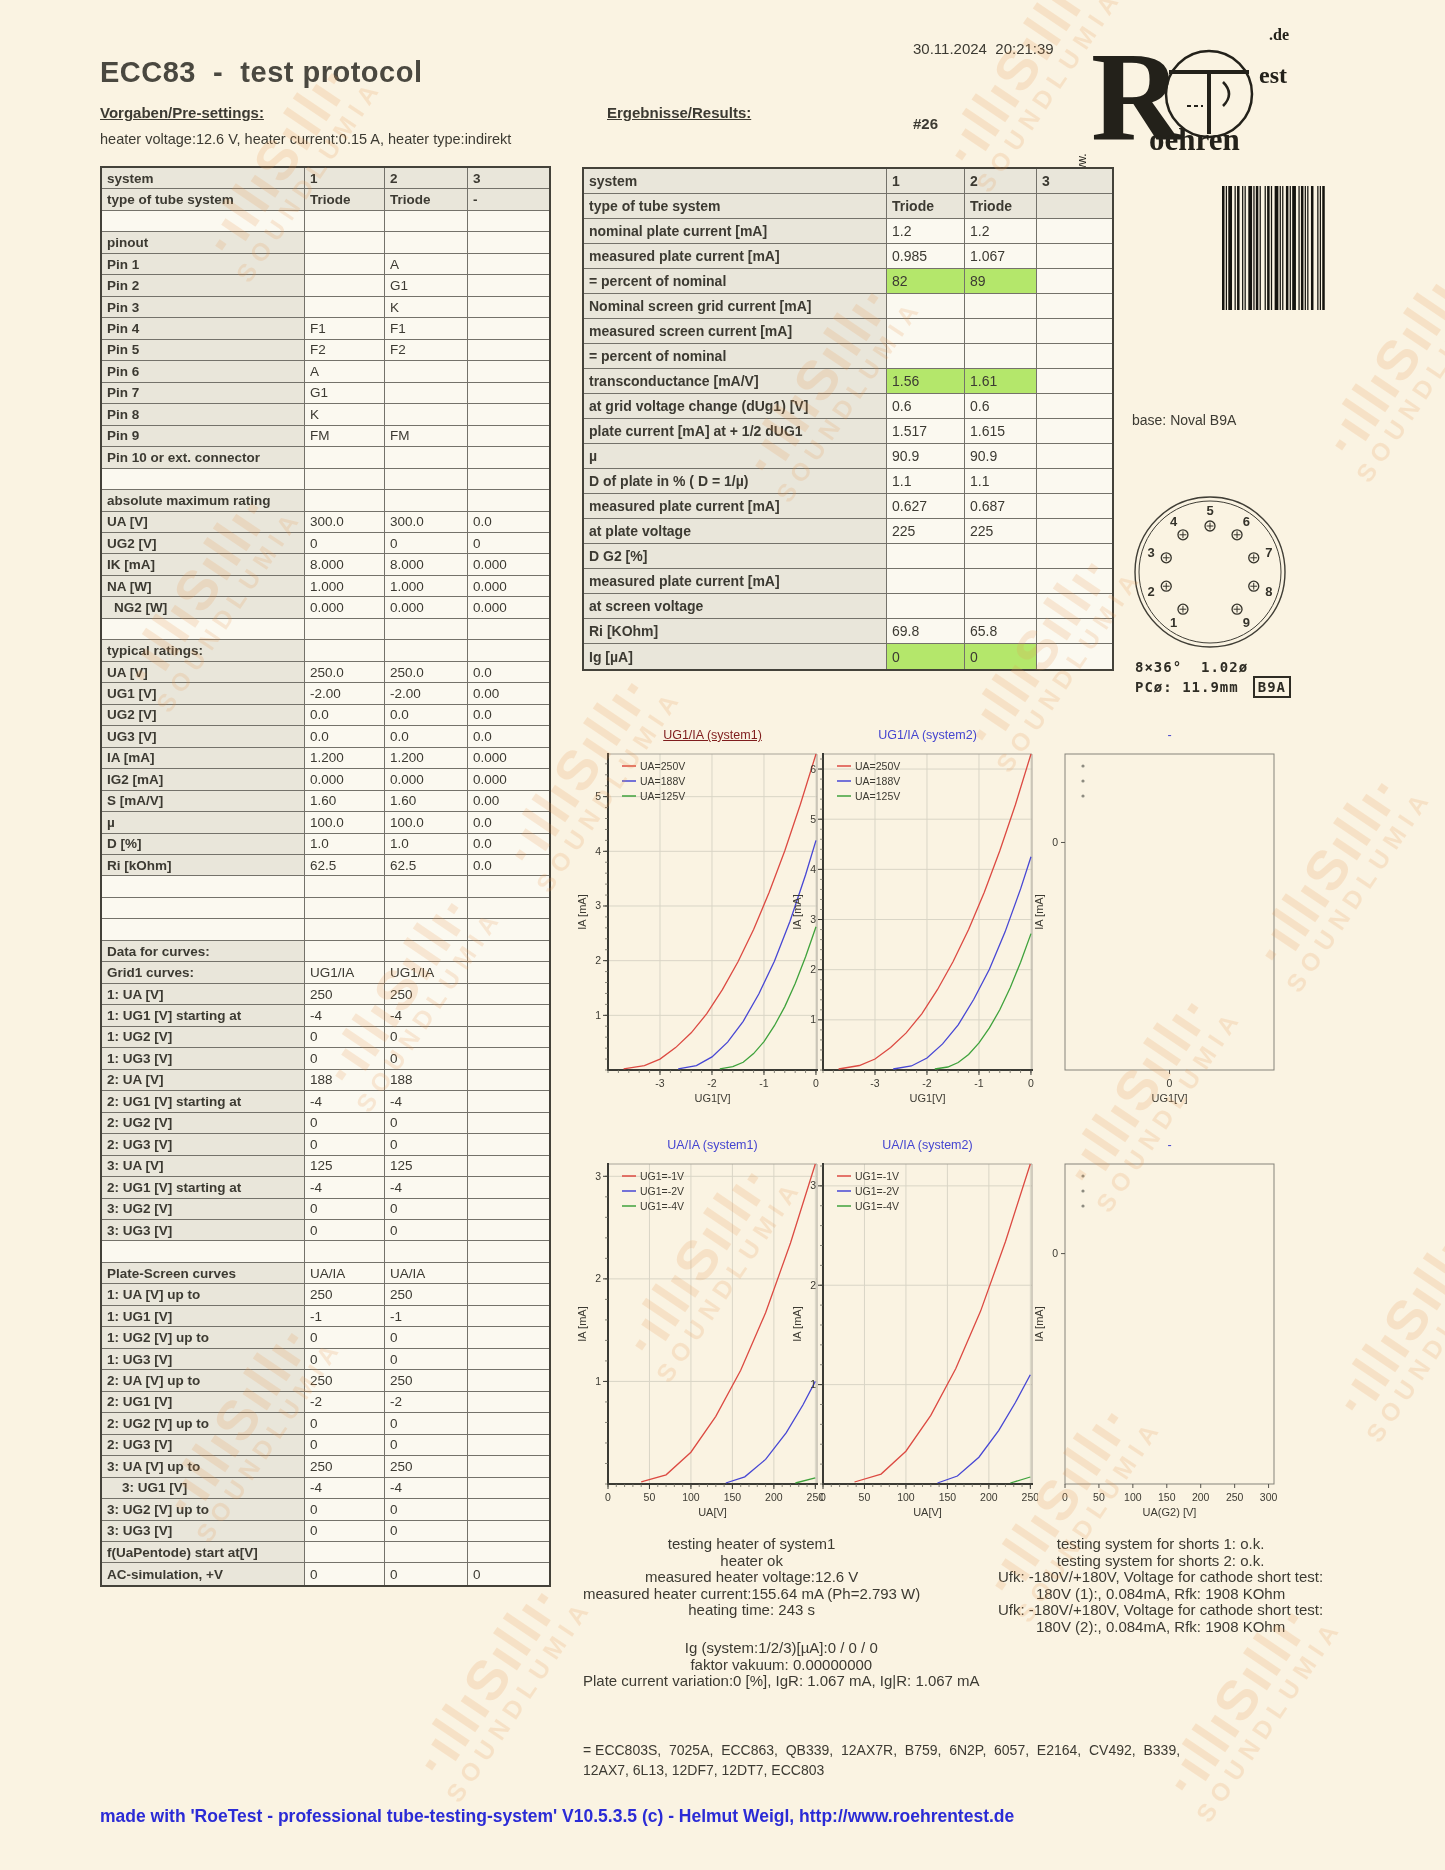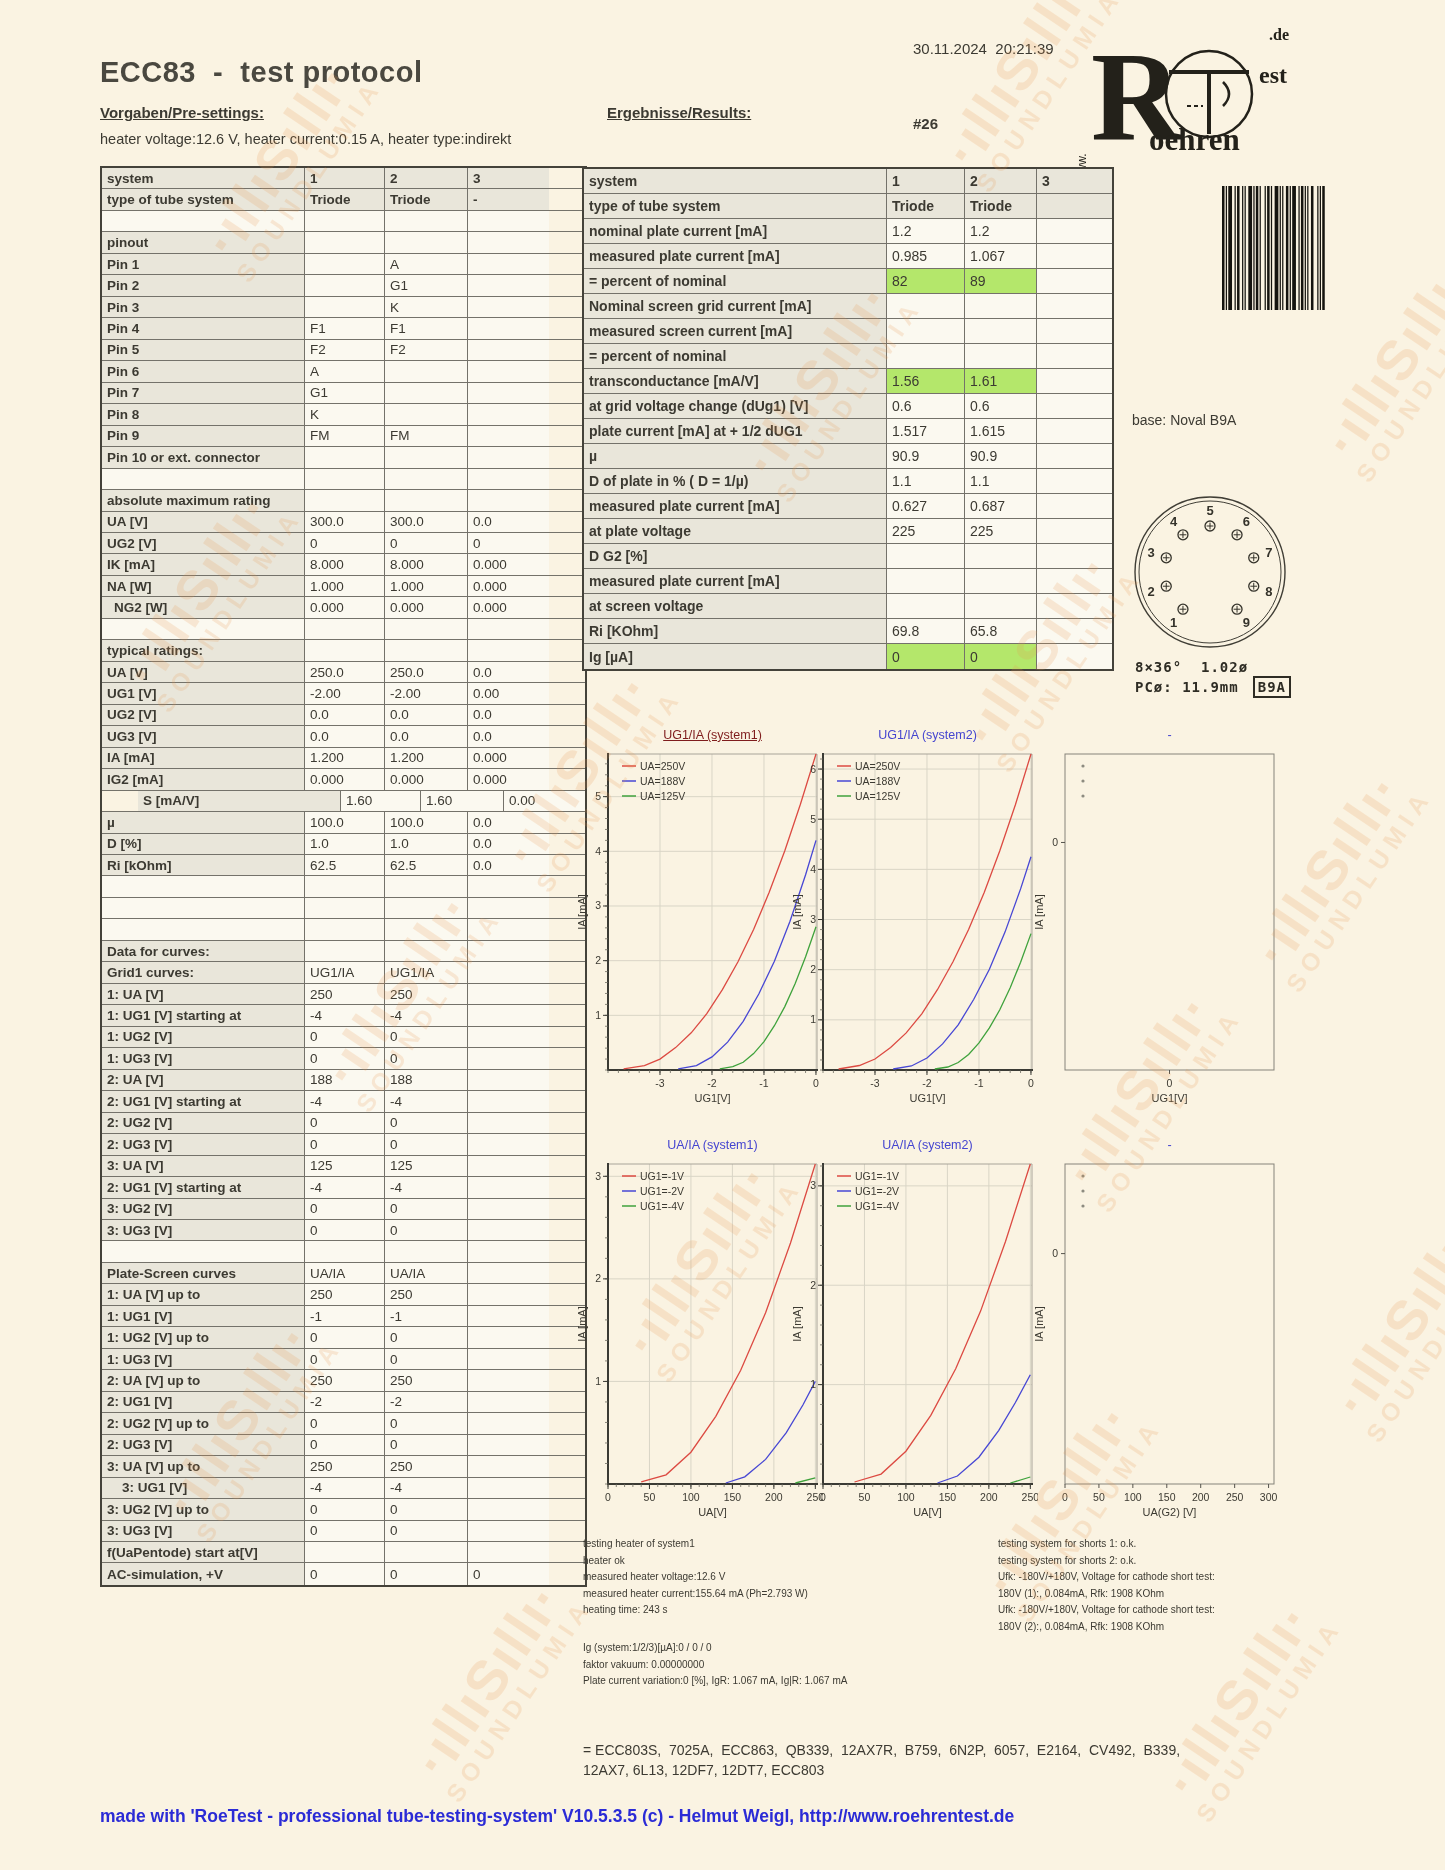--- a/index.html
+++ b/index.html
@@ -19,21 +19,21 @@
          white-space:nowrap;overflow:hidden;display:flex;align-items:center;background:#fbf9f0;}
   .tcell:last-child{border-right:none;}
   .tcell.lbl{background:#e9e6da;font-weight:bold;}
   .tcell.hdrbg{background:#e9e6da;}
   .tcell.bval{font-weight:bold;}
   .lt .tcell{font-size:13.5px;}
   .rt .tcell{font-size:14px;}
   .chart{position:absolute;width:246px;}
   .chart-title{font-size:12.5px;text-align:center;height:18px;padding-left:25px;white-space:pre;}
   svg{font-family:"Liberation Sans",sans-serif;}
-  .note{font-size:10px;line-height:16.6px;white-space:pre;}
+  .note{font-size:15px;line-height:16.6px;white-space:pre;text-align:center;}
   .eqline{font-size:14px;line-height:20px;white-space:pre;}
   .footer{font-size:17.5px;font-weight:bold;white-space:pre;}
   .mono{font-family:"DejaVu Sans Mono",monospace;font-weight:bold;font-size:14px;letter-spacing:1px;color:#2e2c24;line-height:18px;}
   .badge{display:inline-block;border:2px solid #2e2c24;padding:0 3px;margin-left:14px;}
   .wm{position:absolute;color:#e8964e;opacity:0.18;pointer-events:none;text-align:center;z-index:6;width:360px;}
   .wm .g{display:block;font-size:56px;font-weight:bold;letter-spacing:2px;line-height:46px;}
   .wm .t{display:block;font-size:25px;font-weight:bold;letter-spacing:7px;}
   .logo{position:absolute;color:#23211a;}
   .logo-R{position:absolute;font-family:"Liberation Serif",serif;font-size:126px;line-height:0.78;font-weight:bold;}
   .logo-oehren{position:absolute;font-family:"Liberation Serif",serif;font-size:31px;font-weight:bold;}
@@ -267,21 +267,21 @@
         <div class="tcell" style="width: 80px;">1.200</div>
         <div class="tcell" style="width: 83px;">1.200</div>
         <div class="tcell" style="width: 81px;">0.000</div>
       </div>
       <div class="trow" style="height: 21.47px;">
         <div class="tcell lbl" style="width: 203px;">IG2 [mA]</div>
         <div class="tcell" style="width: 80px;">0.000</div>
         <div class="tcell" style="width: 83px;">0.000</div>
         <div class="tcell" style="width: 81px;">0.000</div>
       </div>
-      <div class="trow" style="height: 21.47px; padding-left: 36px;">
+      <div class="trow" style="height: 21.47px;">
         <div class="tcell lbl" style="width: 203px;">S [mA/V]</div>
         <div class="tcell" style="width: 80px;">1.60</div>
         <div class="tcell" style="width: 83px;">1.60</div>
         <div class="tcell" style="width: 81px;">0.00</div>
       </div>
       <div class="trow" style="height: 21.47px;">
         <div class="tcell lbl" style="width: 203px;">µ</div>
         <div class="tcell" style="width: 80px;">100.0</div>
         <div class="tcell" style="width: 83px;">100.0</div>
         <div class="tcell" style="width: 81px;">0.0</div>

